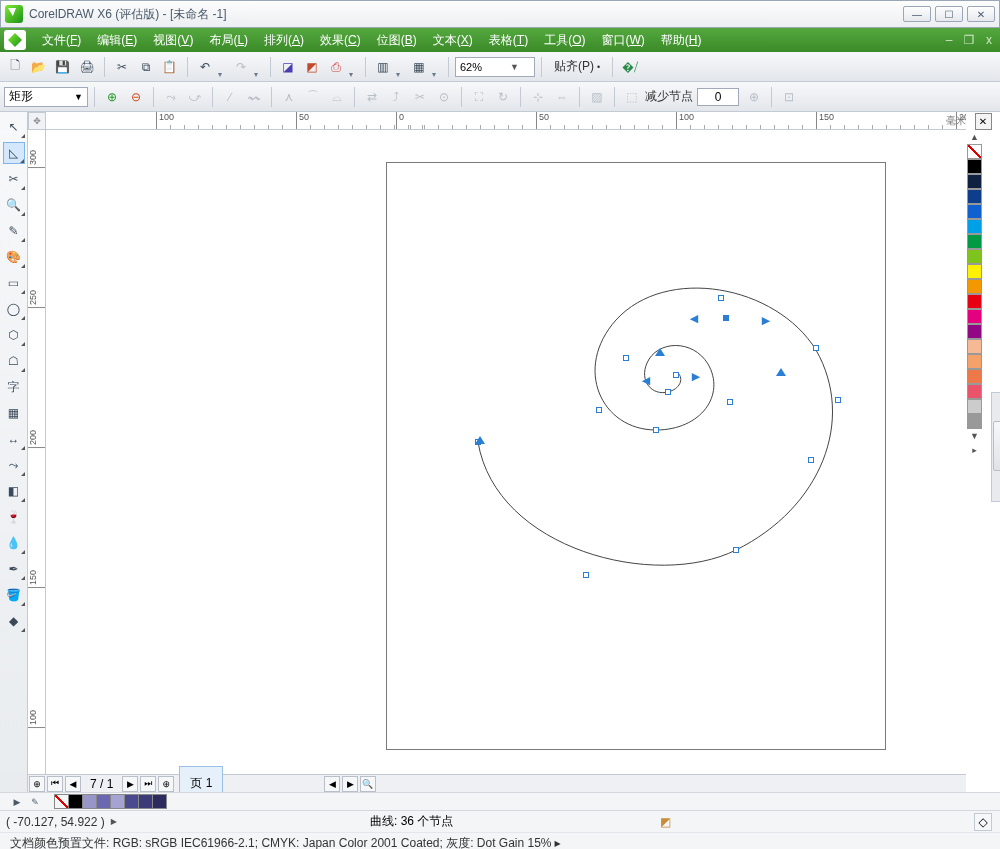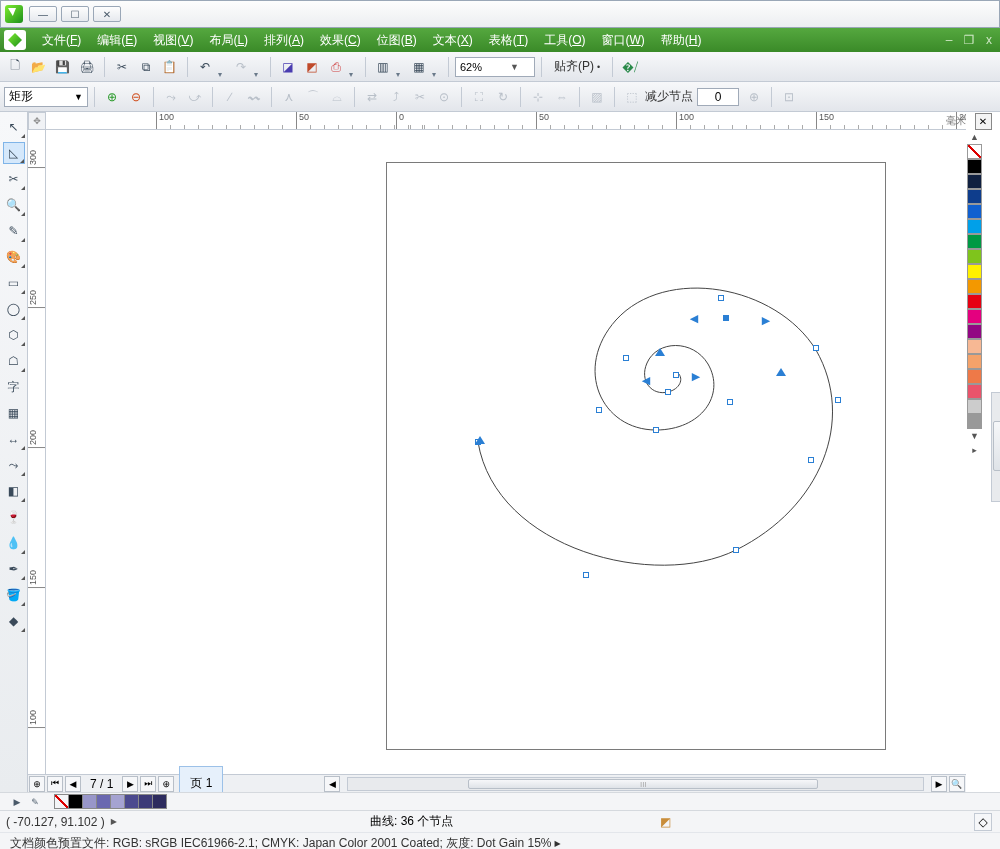--- a/index.html
+++ b/index.html
@@ -95,20 +95,21 @@
 .status2 { height:22px; background:#f4f5f7; border-top:1px solid #e3e6eb; display:flex; align-items:center; padding:0 10px; color:#333; }
 .status2 .arrow { font-size:8px; margin-left:3px; }
 .play-row { display:flex; align-items:center; gap:4px; padding-left:6px; height:18px; }
 .play-row .p { width:14px; height:14px; border-radius:2px; display:flex; align-items:center; justify-content:center; font-size:9px; color:#4a5a6a; }
 </style>
 </head>
 <body>
 
 <div class="title-bar">
   <div class="logo"></div>
+  <div class="title">CorelDRAW X6 (评估版) - [未命名 -1]</div>
   <div class="win-btns">
     <div class="win-btn">—</div>
     <div class="win-btn">☐</div>
     <div class="win-btn">✕</div>
   </div>
 </div>
 
 <div class="menu-bar">
   <div class="logo2"></div>
   <div id="menu-holder" style="display:flex;">
@@ -378,23 +379,20 @@
     <div class="nav-btn">⊕</div>
     <div class="nav-btn">⏮</div>
     <div class="nav-btn">◀</div>
     <div style="padding:0 8px">7 / 1</div>
     <div class="nav-btn">▶</div>
     <div class="nav-btn">⏭</div>
     <div class="nav-btn">⊕</div>
     <div class="page-tab">页 1</div>
     <div style="width:100px"></div>
     <div class="nav-btn">◀</div>
-    <div class="hscroll">
-      <div class="thumb">III</div>
-    </div>
     <div class="nav-btn">▶</div>
     <div class="nav-btn">🔍</div>
   </div>
 </div>
 
 <div class="status1" style="height:18px; padding:0 4px; border-top:1px solid #d5d9de; position:relative;">
   <div class="play-row">
     <div class="p">▶</div>
     <div class="p">✎</div>
   </div>
@@ -404,21 +402,21 @@
       <div class="s" style="background: rgb(152, 150, 201);"></div>
       <div class="s" style="background: rgb(106, 104, 176);"></div>
       <div class="s" style="background: rgb(165, 163, 209);"></div>
       <div class="s" style="background: rgb(76, 74, 143);"></div>
       <div class="s" style="background: rgb(60, 58, 120);"></div>
       <div class="s" style="background: rgb(45, 43, 94);"></div>
     </div>
 </div>
 
 <div class="status1" style="position:relative;">
-  <span class="coords">( -70.127, 91.102 )</span>
+  <span class="coords">( -70.127, 54.922 )</span>
   <span class="arrow">▶</span>
   <span class="mid-status">曲线: 36 个节点</span>
   <span class="icon-mid">◩</span>
   <div class="bind-icon">◇</div>
 </div>
 
 <div class="status2">
   <span>文档颜色预置文件: RGB: sRGB IEC61966-2.1; CMYK: Japan Color 2001 Coated; 灰度: Dot Gain 15%</span>
   <span class="arrow">▶</span>
 </div>

